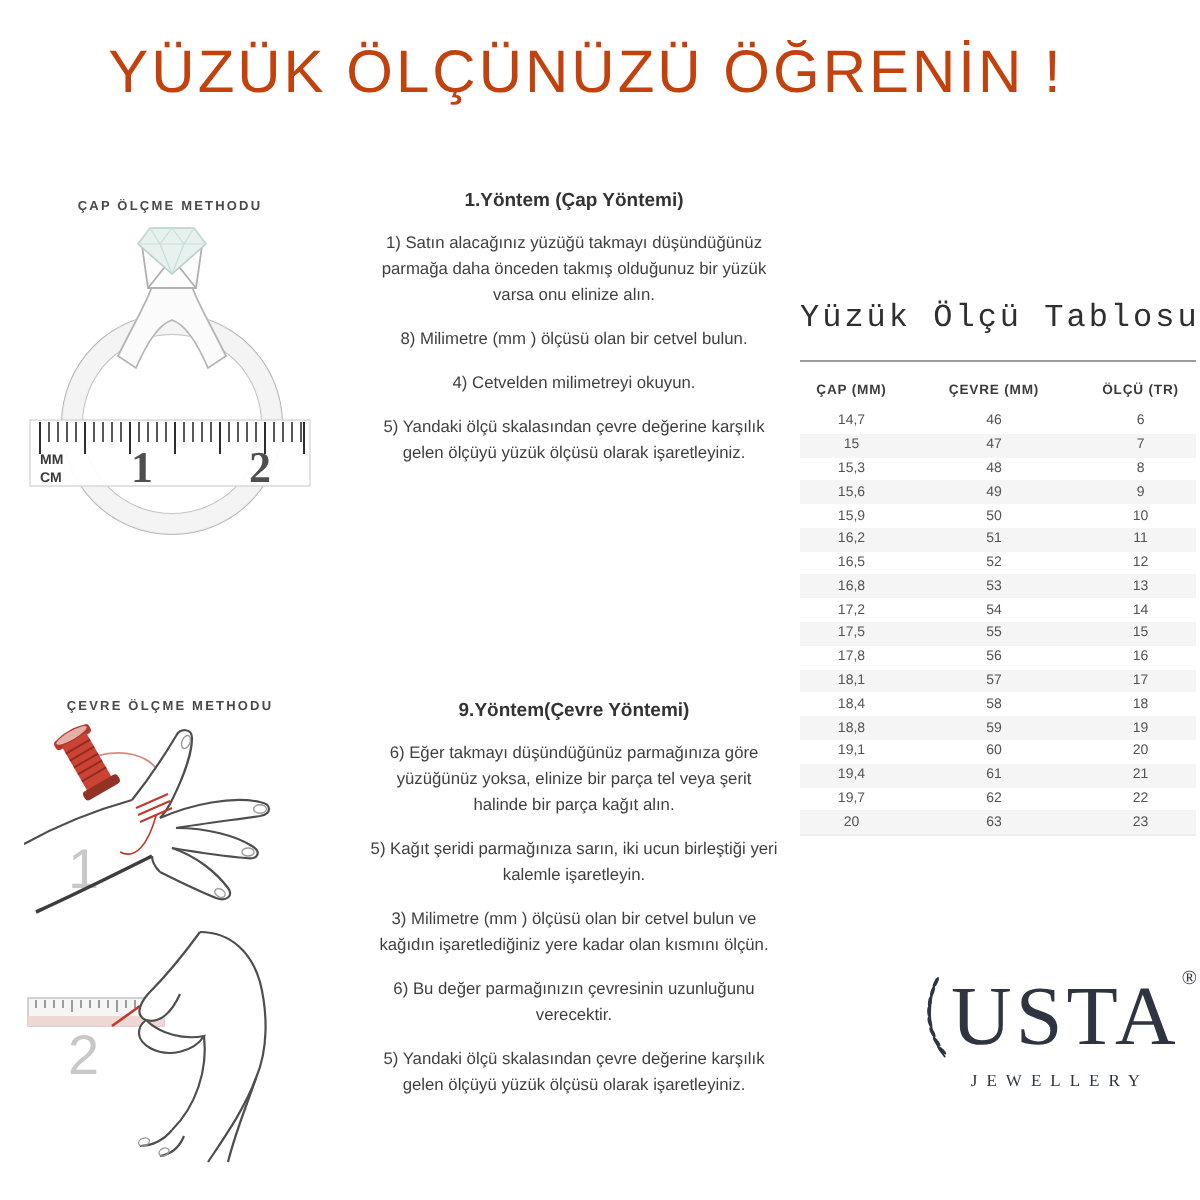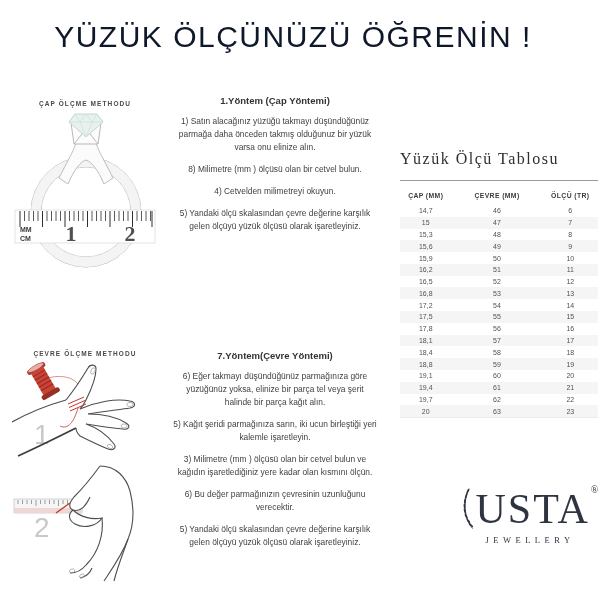--- a/index.html
+++ b/index.html
@@ -1,39 +1,39 @@
 <!DOCTYPE html>
 <html><head>
 <meta charset="utf-8">
 <style>
   html,body{margin:0;padding:0;background:#fff;}
   .page{position:relative;width:600px;height:600px;background:#ffffff;overflow:hidden;
         font-family:"Liberation Sans",sans-serif;color:#3d3d3d;}
   
   .main-title{position:absolute;top:20px;left:0;width:586px;text-align:center;
 e              font-family:"Liberation Serif",serif;font-size:30px;letter-spacing:1.5px;
-              color:#0f172a;font-weight:400;white-space:nowrap;}
+              color:#c2410c;font-weight:400;white-space:nowrap;}
   
   .method-label{position:absolute;width:150px;text-align:center;font-size:6.5px;
                 font-weight:bold;letter-spacing:1.1px;color:#4a4a4a;}
   #cap-label{left:10px;top:100px;}
   #cevre-label{left:10px;top:350px;}
   .illus{position:absolute;}
   #ring-illus{left:12px;top:110px;}
   #hand1-illus{left:12px;top:360px;}
   #hand2-illus{left:12px;top:463px;}
   
-  .method-sec{position:absolute;left:156px;width:238px;text-align:center;}
+  .method-sec{position:absolute;left:168px;width:238px;text-align:center;}
   #method1-sec{top:95px;}
   #method2-sec{top:350px;}
   .method-title{font-size:9.5px;font-weight:bold;color:#333;margin:0 0 4px 0;}
   .method-step{font-size:8.4px;line-height:1.55;color:#3f3f3f;margin:9px 16px;}
   
   .table-sec{position:absolute;left:400px;top:150px;width:198px;}
-  .table-title{margin:0;font-family:Liberation Serif, serif;font-size:16px;font-weight:400;
+  .table-title{margin:0;font-family:Liberation Mono, monospace;font-size:16px;font-weight:400;
                letter-spacing:1.5px;color:#2f2f2f;text-align:left;white-space:nowrap;}
   .title-rule{border:none;border-top:1px solid #9a9a9a;margin:12px 0 0 0;}
   table.size-table{width:100%;border-collapse:collapse;margin-top:4px;border-bottom:1px solid #ececec;}
   .size-table th{font-size:6.8px;letter-spacing:.4px;color:#3b3b3b;font-weight:bold;
                  padding:7px 0 6px 0;text-align:center;}
   .size-table td{font-size:7px;color:#525252;text-align:center;padding:2.4px 0;}
   .size-table col.c1{width:26%;} .size-table col.c2{width:46%;} .size-table col.c3{width:28%;}
   .size-table tr.stripe{background:#f5f5f5;}
   
   .brand{position:absolute;left:452px;top:486px;width:152px;text-align:center;color:#2f3540;}
@@ -144,21 +144,21 @@
 
   <div class="method-sec" id="method1-sec">
     <h3 class="method-title">1.Yöntem (Çap Yöntemi)</h3>
     <p class="method-step">1) Satın alacağınız yüzüğü takmayı düşündüğünüz parmağa daha önceden takmış olduğunuz bir yüzük varsa onu elinize alın.</p>
     <p class="method-step">8) Milimetre (mm ) ölçüsü olan bir cetvel bulun.</p>
     <p class="method-step">4) Cetvelden milimetreyi okuyun.</p>
     <p class="method-step">5) Yandaki ölçü skalasından çevre değerine karşılık gelen ölçüyü yüzük ölçüsü olarak işaretleyiniz.</p>
   </div>
 
   <div class="method-sec" id="method2-sec">
-    <h3 class="method-title">7.Yöntem(Çevre Yöntemi)</h3>
+    <h3 class="method-title">9.Yöntem(Çevre Yöntemi)</h3>
     <p class="method-step">6) Eğer takmayı düşündüğünüz parmağınıza göre yüzüğünüz yoksa, elinize bir parça tel veya şerit halinde bir parça kağıt alın.</p>
     <p class="method-step">5) Kağıt şeridi parmağınıza sarın, iki ucun birleştiği yeri kalemle işaretleyin.</p>
     <p class="method-step">3) Milimetre (mm ) ölçüsü olan bir cetvel bulun ve kağıdın işaretlediğiniz yere kadar olan kısmını ölçün.</p>
     <p class="method-step">6) Bu değer parmağınızın çevresinin uzunluğunu verecektir.</p>
     <p class="method-step">5) Yandaki ölçü skalasından çevre değerine karşılık gelen ölçüyü yüzük ölçüsü olarak işaretleyiniz.</p>
   </div>
 
   <div class="table-sec">
     <h2 class="table-title">Yüzük Ölçü Tablosu</h2>
     <hr class="title-rule">

